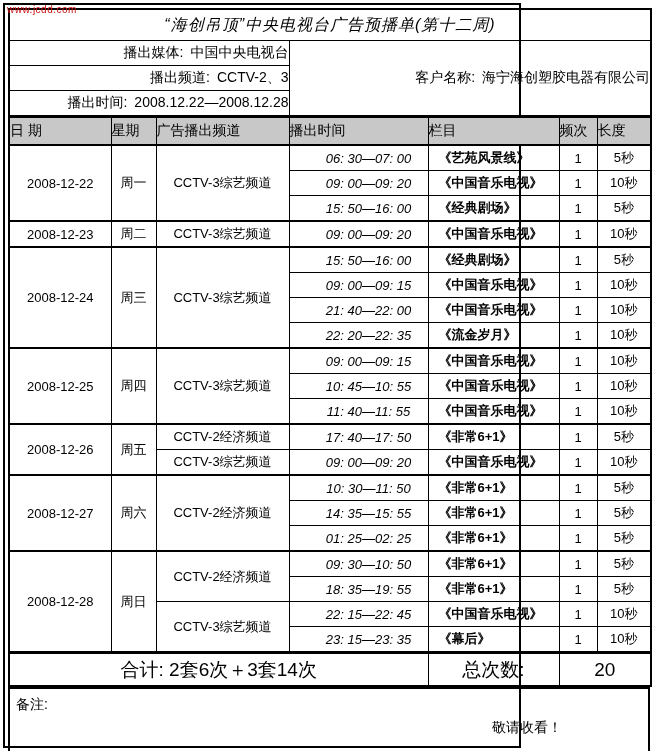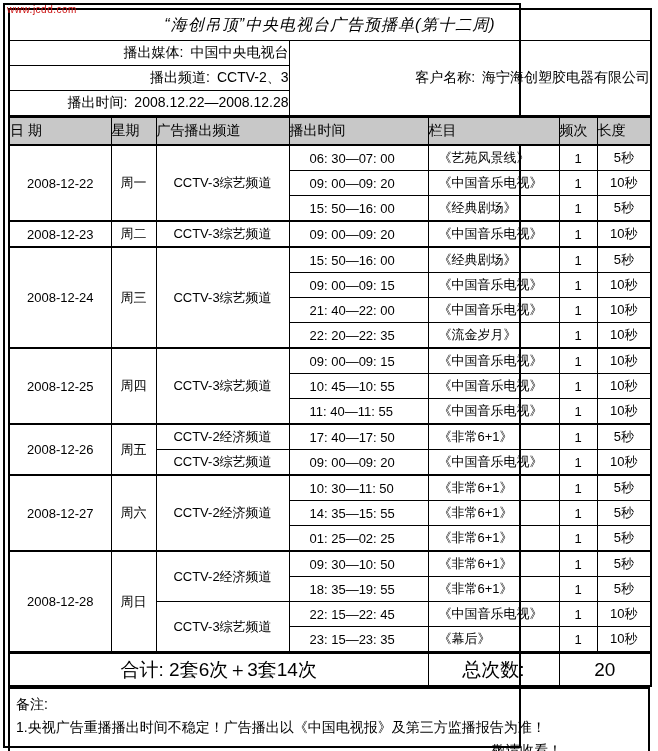--- a/index.html
+++ b/index.html
@@ -62,22 +62,22 @@
     background: #c8c8c8;
     height: 26px;
     font-size: 14px;
     border-top: 3px solid #000;
     border-bottom: 2px solid #000;
     text-align: left;
   }
   tbody.sched td { height: 24px; font-size: 13px; }
   tbody.sched tr.day-first td { border-top: 2px solid #000; }
   td.c { text-align: center; }
-  td.time-cell { text-align: left; padding-left: 20px; font-size: 13px; }
-  td.program-cell { text-align: left; padding-left: 10px; font-size: 14px; }
+  td.time-cell { text-align: center; padding-left: 20px; font-size: 13px; font-style: italic; }
+  td.program-cell { text-align: left; padding-left: 10px; font-size: 14px; font-weight: bold; }
   tr.total-row td {
     border-top: 3px solid #000;
     height: 31px;
     font-size: 19px;
     text-align: center;
   }
   .remarks {
     box-sizing: border-box;
     width: 642px;
     height: 78px;
@@ -291,16 +291,15 @@
       <tr class="total-row">
         <td colspan="4">合计: 2套6次＋3套14次</td>
         <td>总次数:</td>
         <td colspan="2">20</td>
       </tr>
     </tbody>
   </table>
 
   <div class="remarks">
     <div>备注:</div>
-    <div>1.央视广告重播播出时间不稳定！广告播出以《中国电视报》及第三方监播报告为准！</div>
     <div class="r2">敬请收看！</div>
   </div>
 </div>
 
 </body></html>

